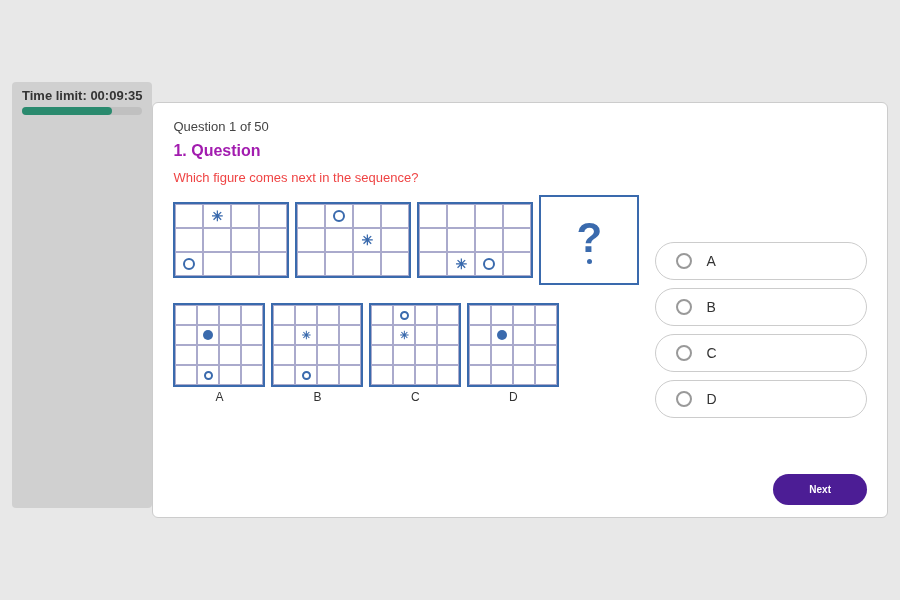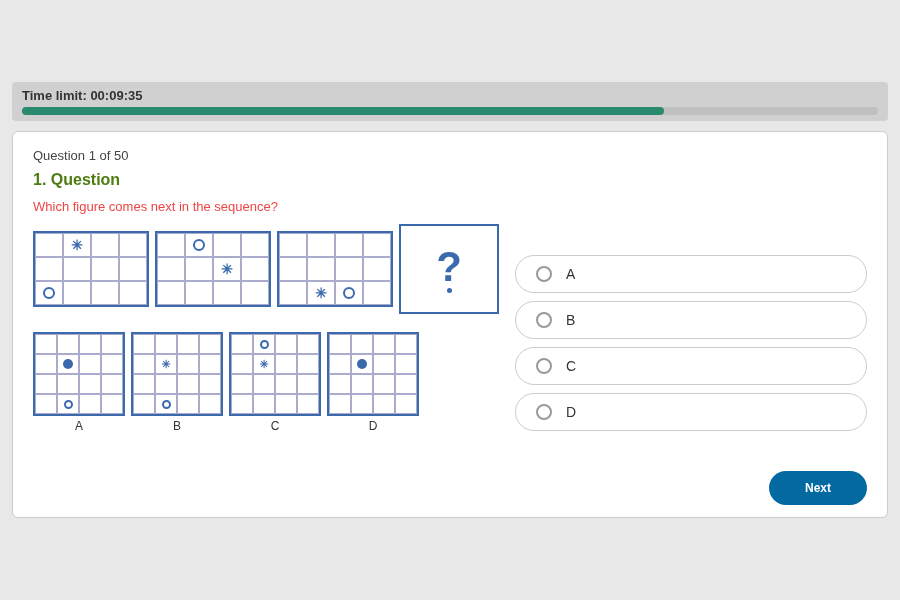--- a/index.html
+++ b/index.html
@@ -11,21 +11,21 @@
       align-items: center;
       width: 900px;
       height: 600px;
       overflow: hidden;
     }
     .outer {
       width: 900px;
       height: 456px;
       background: #e8e8e8;
       display: flex;
-      flex-direction: column;
+      flex-direction: row;
       padding: 10px 12px;
     }
     .timer-bar-container {
       background: #d0d0d0;
       border-radius: 4px;
       padding: 6px 10px;
       margin-bottom: 10px;
     }
     .timer-label {
       font-size: 13px;
@@ -46,30 +46,31 @@
     }
     .main-card {
       background: #fff;
       border-radius: 6px;
       border: 1px solid #ccc;
       flex: 1;
       display: flex;
       flex-direction: column;
       padding: 16px 20px 12px 20px;
       overflow: hidden;
+      margin-top: 20px;
     }
     .question-counter {
       font-size: 13px;
       color: #444;
       margin-bottom: 8px;
     }
     .question-title {
       font-size: 16px;
       font-weight: bold;
-      color: #4d7c0f;
+      color: #a21caf;
       margin-bottom: 10px;
     }
     .question-text {
       font-size: 13px;
       color: #ef4444;
       margin-bottom: 10px;
     }
     .content-area {
       display: flex;
       flex: 1;
@@ -153,26 +154,26 @@
       font-size: 14px;
       color: #333;
     }
     
     .bottom-bar {
       display: flex;
       justify-content: flex-end;
       margin-top: 10px;
     }
     .next-btn {
-      background: #0369a1;
+      background: #4c1d95;
       color: #fff;
       border: none;
       border-radius: 24px;
       padding: 10px 36px;
-      font-size: 12px;
+      font-size: 10px;
       font-weight: bold;
       cursor: pointer;
     }
     
     .top-grid-wrapper {
       border: 2px solid #3a6aad;
       display: inline-grid;
       grid-template-columns: repeat(4, 28px);
       grid-template-rows: repeat(3, 24px);
     }

